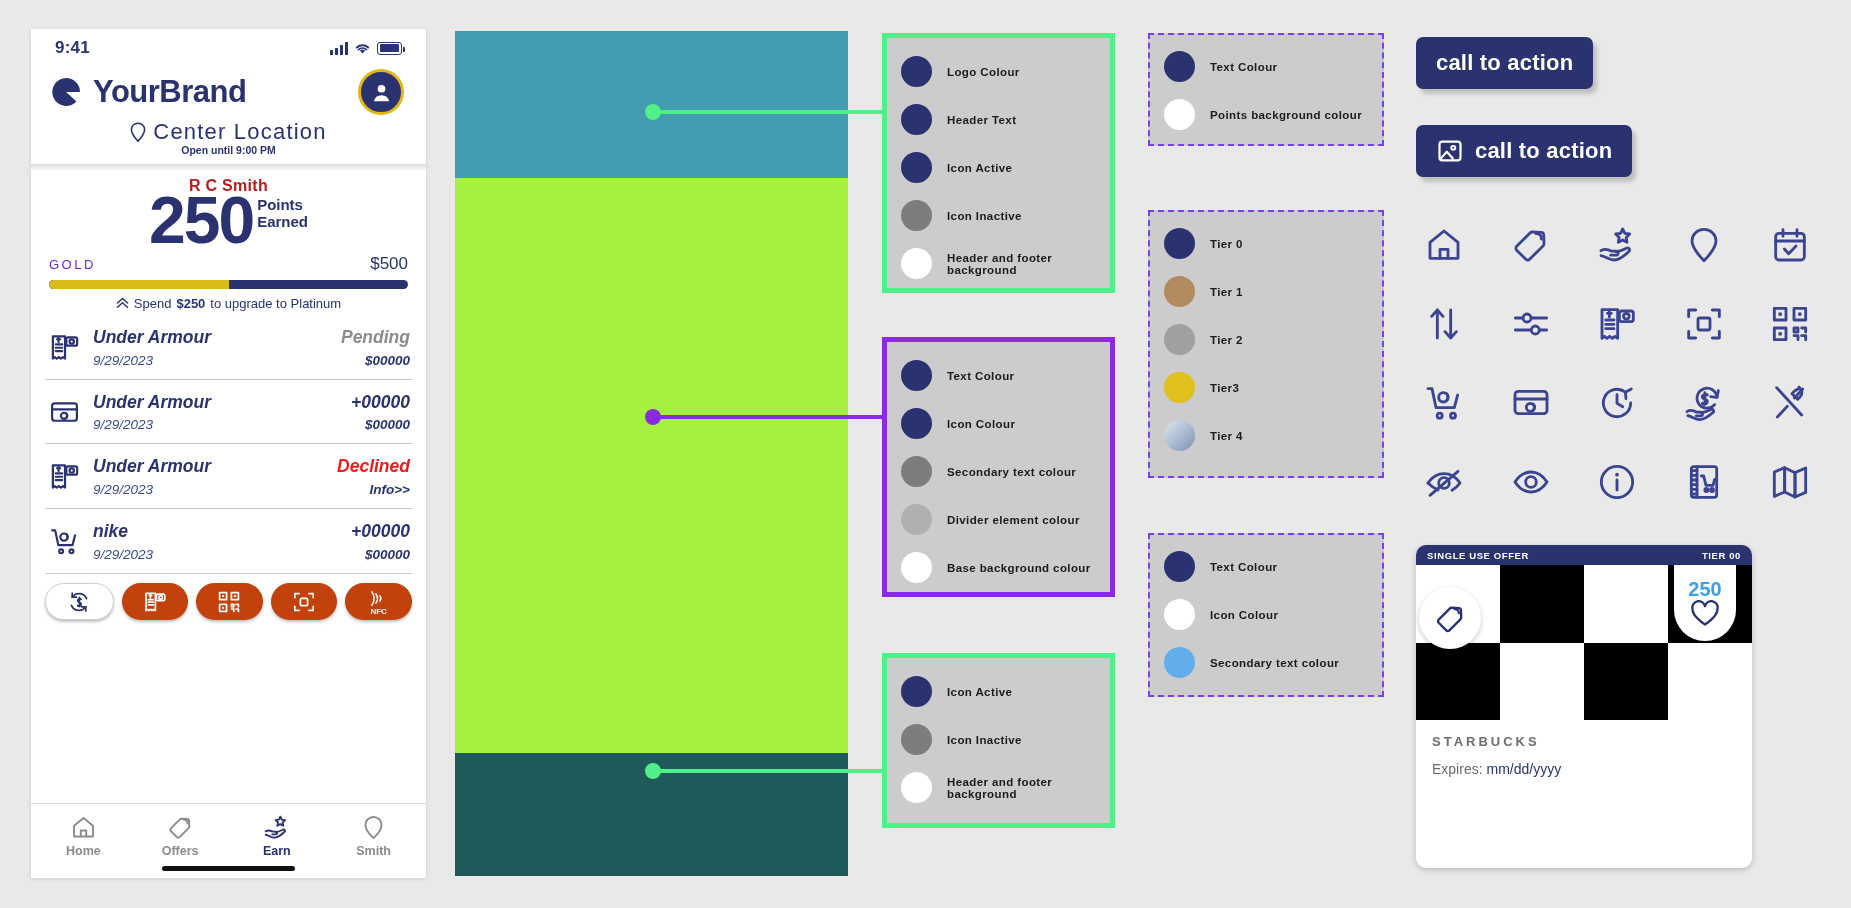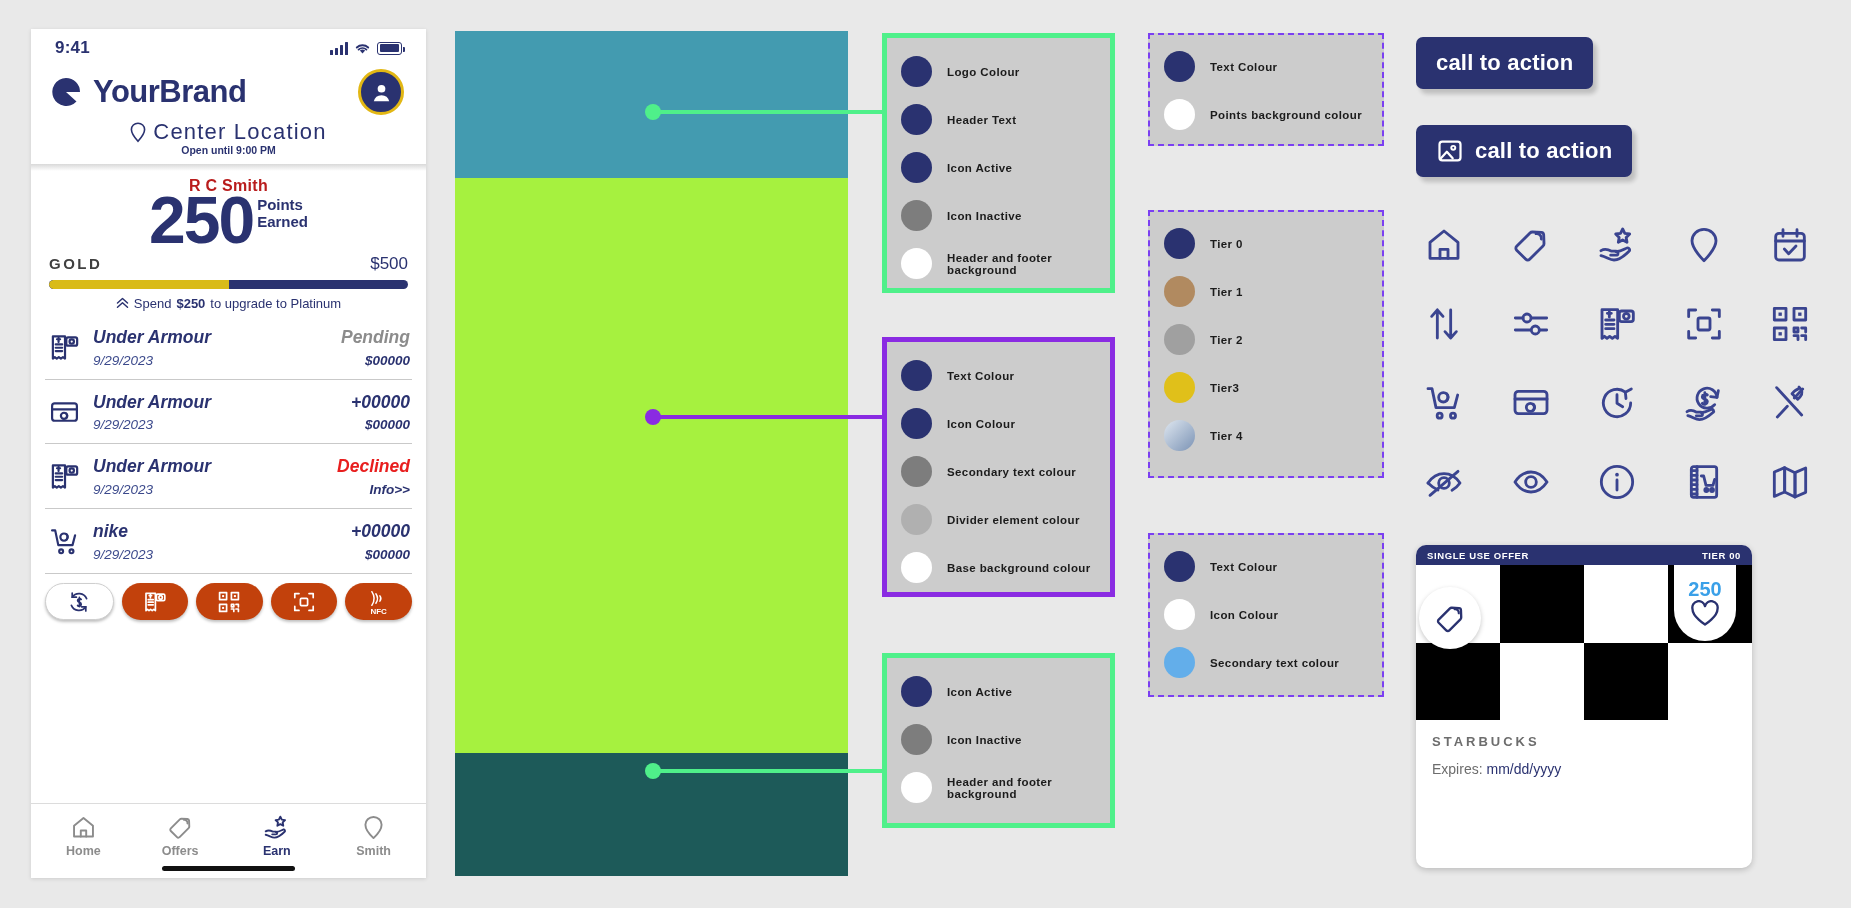--- a/index.html
+++ b/index.html
@@ -45,21 +45,21 @@
   .phone-body { flex:1; background:#fff; display:flex; flex-direction:column; overflow:hidden;}
   .divider-shadow { height:7px; background:linear-gradient(#d9d9d9,#ffffff);}
 
   .points-block { text-align:center; padding:6px 18px 0;}
   .member-name { font-size:16px; font-weight:bold; color:#b91c1c; letter-spacing:.3px;}
   .points-row { display:flex; align-items:flex-start; justify-content:center; gap:4px; margin-top:-6px;}
   .points-num { font-size:66px; line-height:.95; font-weight:bold; color:#2a3270; letter-spacing:-2px;}
   .points-lbl { font-size:15px; font-weight:bold; color:#2a3270; line-height:1.12; text-align:left; padding-top:8px;}
 
   .tier-row { display:flex; justify-content:space-between; align-items:baseline; margin-top:2px;}
-  .tier-name { font-size:15px; font-weight:bold; color:#404040; letter-spacing:2.5px;}
+  .tier-name { font-size:13px; font-weight:normal; color:#6d28d9; letter-spacing:2.5px;}
   .tier-goal { font-size:17px; color:#2a3270; font-weight:400;}
   .progress { height:9px; border-radius:5px; background:#2a3270; margin-top:6px; overflow:hidden; display:flex;}
   .progress i { display:block; height:100%; background:#d9bb18; border-radius:5px 0 0 5px;}
   .upgrade { font-size:13px; color:#2a3270; margin-top:7px; display:flex; align-items:center; justify-content:center; gap:5px;}
   .upgrade b { font-weight:bold; }
 
   .tx-list { padding:4px 14px 0;font-style:italic; }
   .tx { display:flex; align-items:center; padding:12px 2px 11px; border-bottom:1px solid #c9c9c9; gap:12px;}
   .tx:last-child { border-bottom:1px solid #c9c9c9; }
   .tx-icon { width:34px; flex:0 0 34px; display:flex; align-items:center; justify-content:center; color:#2a3270;}

